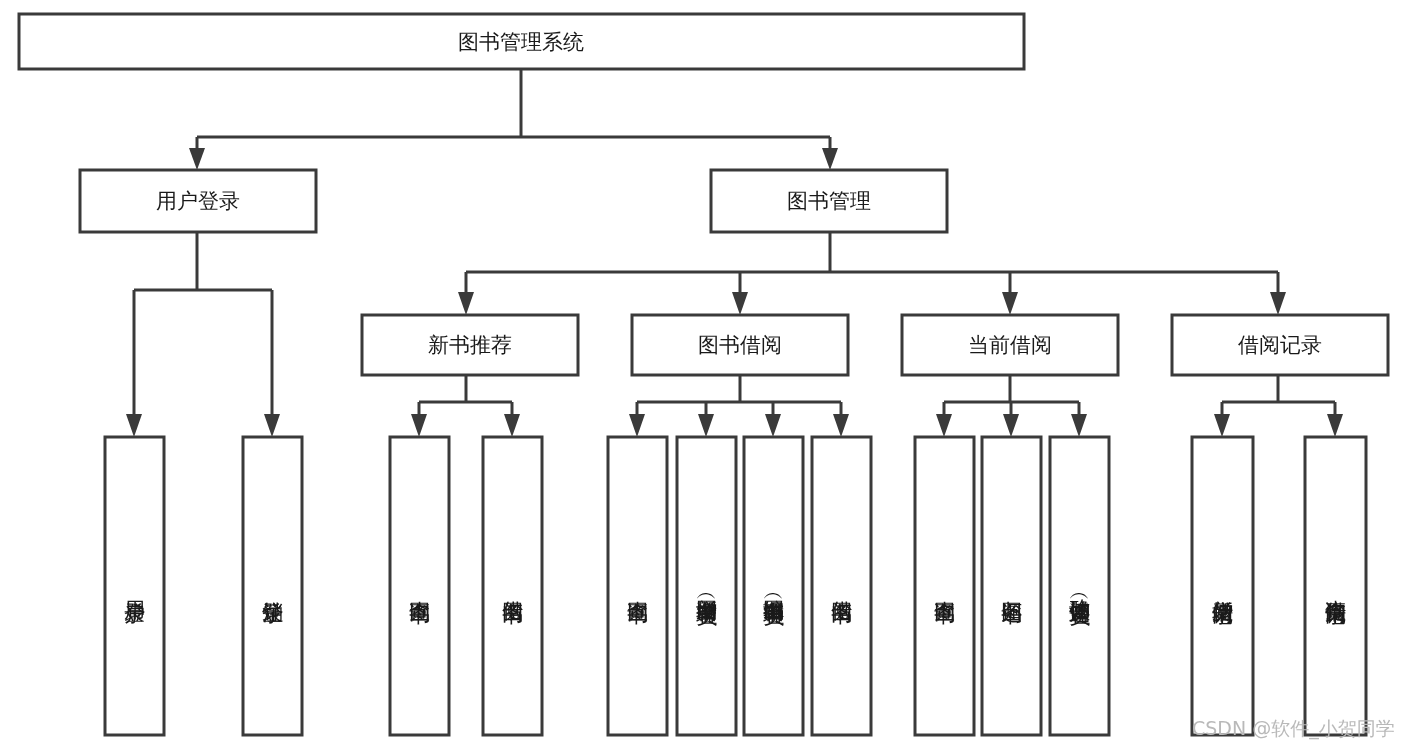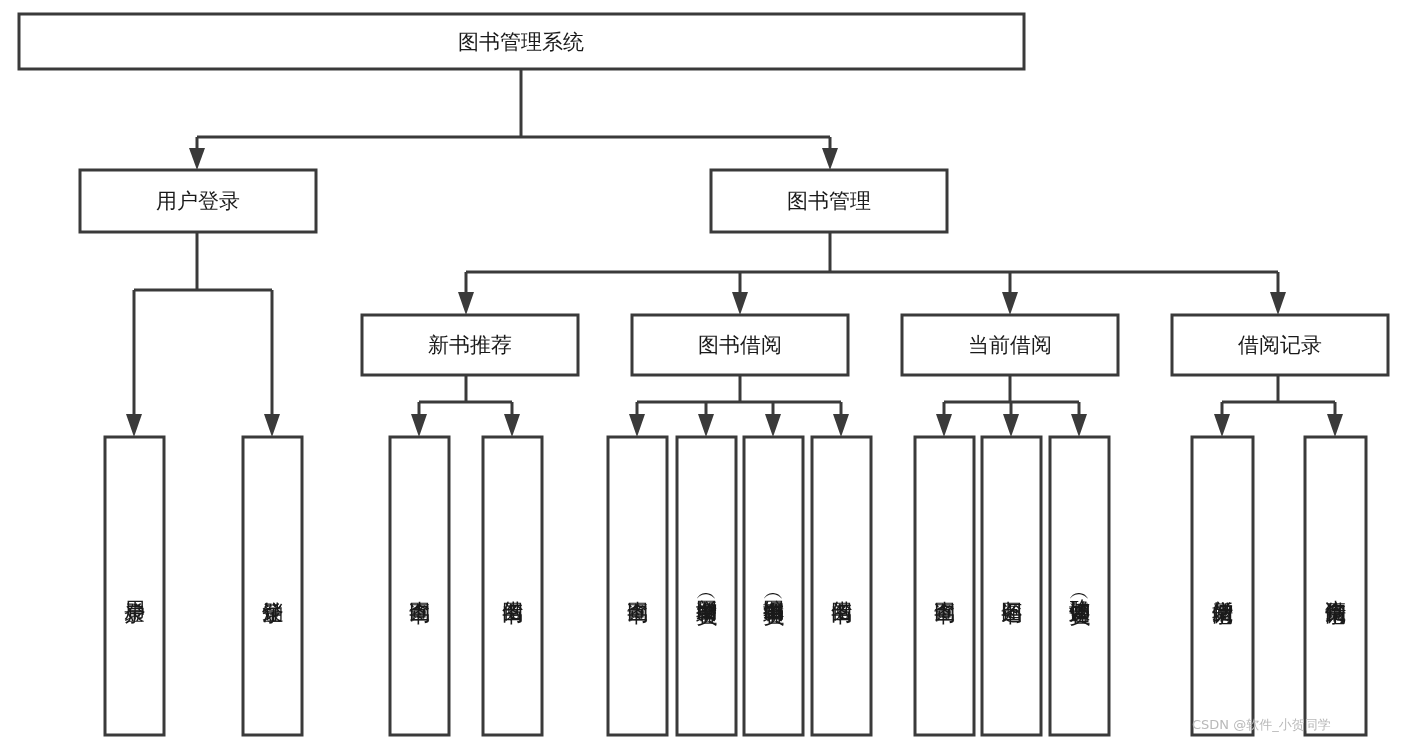--- a/index.html
+++ b/index.html
@@ -61,21 +61,21 @@
     align-items: center;
     justify-content: center;
     text-align: center;
     letter-spacing: 1px;
     white-space: nowrap;
     pointer-events: none;
   }
   .watermark {
     position: absolute;
     font-family: "DejaVu Sans", "Liberation Sans", sans-serif;
-    font-size: 13px;
+    font-size: 19px;
     color: #b9b9b9;
     white-space: nowrap;
   }
 </style>
 </head>
 <body>
 
 <div id="diagram-root">
 
   <svg class="chart-svg" viewBox="0 0 1405 747">

